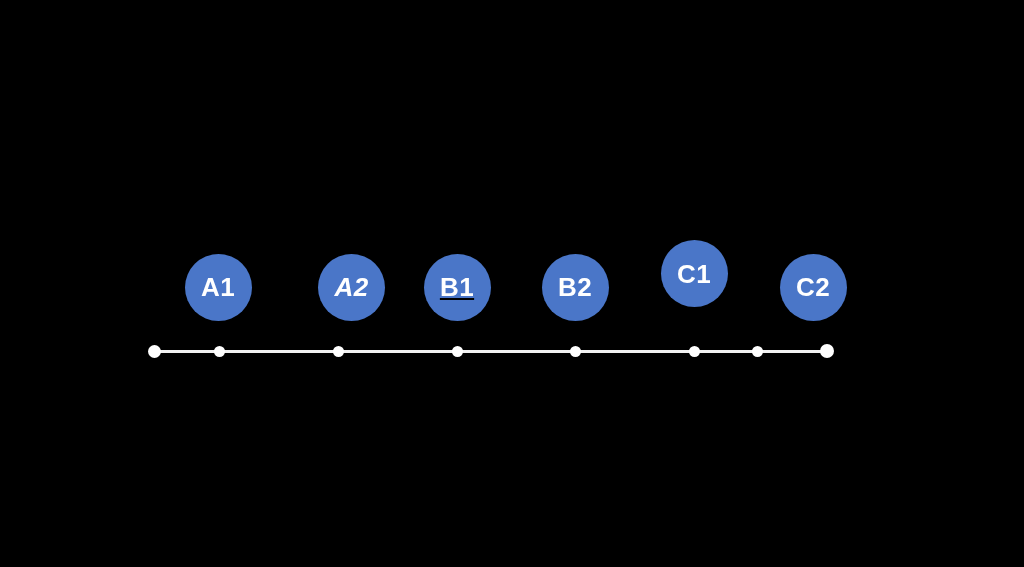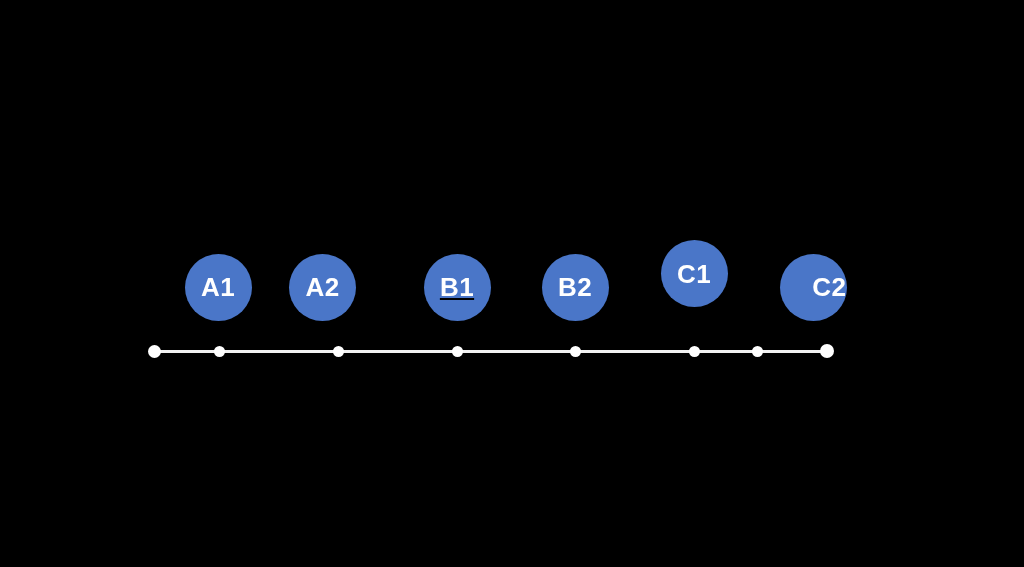--- a/index.html
+++ b/index.html
@@ -43,33 +43,33 @@
   }
 </style>
 </head>
 <body>
 
 <div class="stage" style="--bg: #000000; --node-blue: #4a76c8; --label-color: #ffffff; --line-color: #f2f2f2; --dot-color: #ffffff;">
   <div>
       <div class="node" style="left: 184.5px; top: 253.5px; width: 67px; height: 67px;">
         <span>A1</span>
       </div>
-      <div class="node" style="left: 289px; top: 253.5px; width: 67px; height: 67px;">
+      <div class="node" style="left: 318px; top: 253.5px; width: 67px; height: 67px; font-style: italic;">
         <span>A2</span>
       </div>
       <div class="node" style="left: 423.5px; top: 253.5px; width: 67px; height: 67px; text-decoration: underline;">
         <span>B1</span>
       </div>
       <div class="node" style="left: 541.5px; top: 253.5px; width: 67px; height: 67px; text-align: right;">
         <span>B2</span>
       </div>
       <div class="node" style="left: 660.5px; top: 240px; width: 67px; height: 67px;">
         <span>C1</span>
       </div>
-      <div class="node" style="left: 779.5px; top: 253.5px; width: 67px; height: 67px; justify-content: flex-end;">
+      <div class="node" style="left: 779.5px; top: 253.5px; width: 67px; height: 67px;">
         <span>C2</span>
       </div>
     </div>
   <div class="track" style="left: 154px; top: 349.5px; width: 674px; height: 3px;"></div>
   <div>
       <div class="dot" style="left: 147.5px; top: 344.5px; width: 13px; height: 13px;"></div>
       <div class="dot" style="left: 213.5px; top: 345.5px; width: 11px; height: 11px;"></div>
       <div class="dot" style="left: 332.5px; top: 345.5px; width: 11px; height: 11px;"></div>
       <div class="dot" style="left: 451.5px; top: 345.5px; width: 11px; height: 11px;"></div>
       <div class="dot" style="left: 569.5px; top: 345.5px; width: 11px; height: 11px;"></div>

